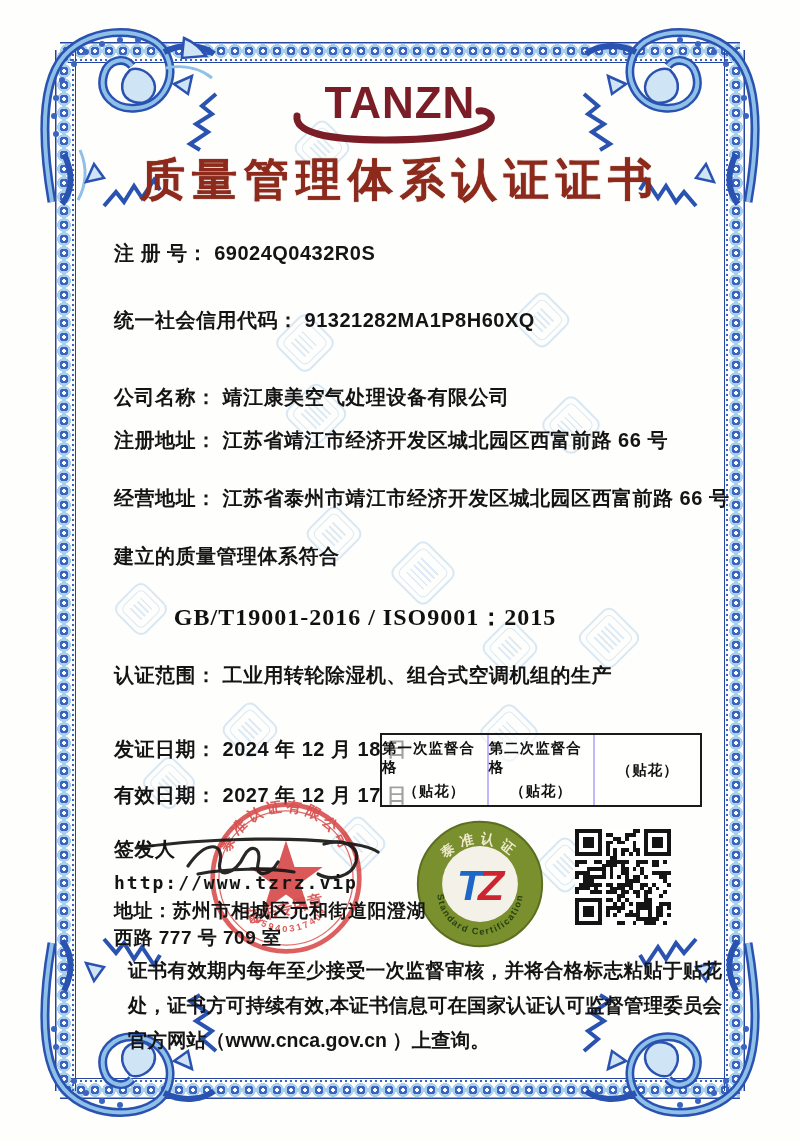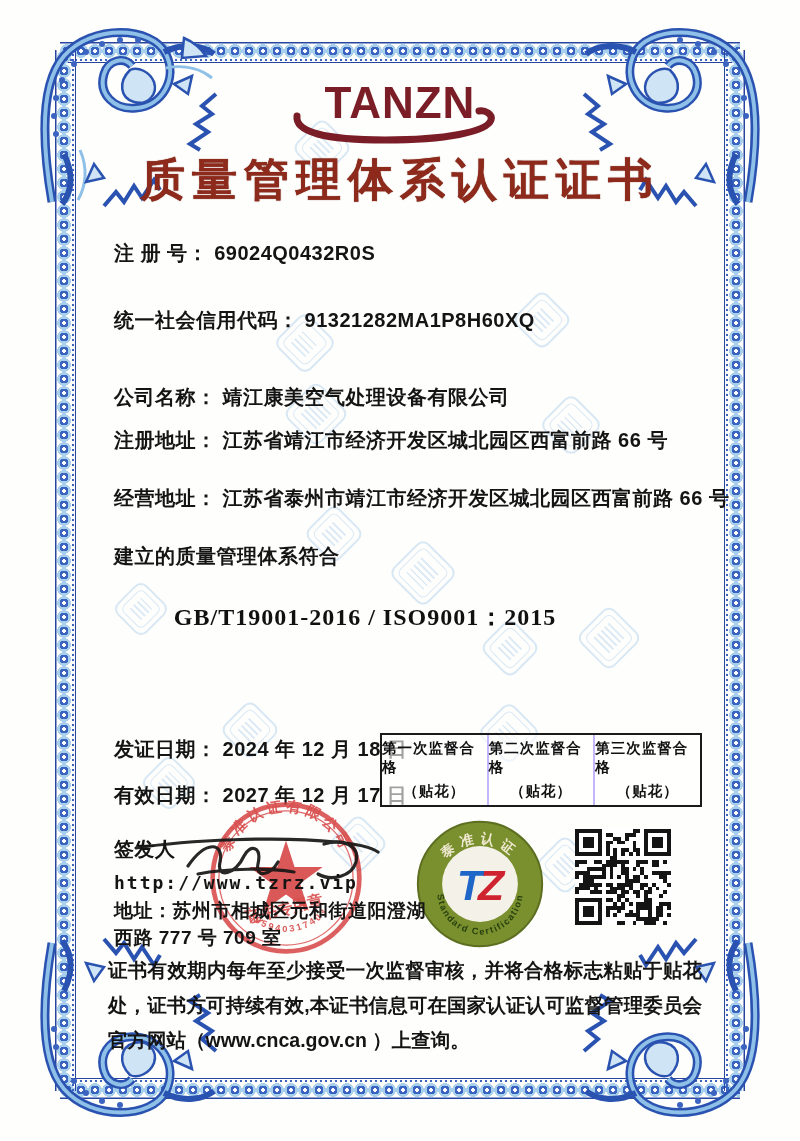--- a/index.html
+++ b/index.html
@@ -56,21 +56,21 @@
       font-size:14.5px;font-weight:700;color:#111;letter-spacing:1px;}
   .sup-cell:last-child{border-right:none;}
   
   .red-seal{position:absolute;left:208px;top:800px;width:156px;height:156px;opacity:.9;}
   .signature{position:absolute;left:128px;top:822px;width:300px;height:70px;}
   .green-badge{position:absolute;left:412px;top:816px;width:136px;height:136px;}
   .qr{position:absolute;left:575px;top:829px;width:96px;height:96px;background:#fff;}
   .qr svg{width:100%;height:100%;}
   .footer-url{font-family:"DejaVu Sans Mono","Liberation Mono",monospace;
       letter-spacing:2px;font-size:18px;font-weight:700;}
-  .note{position:absolute;left:108px;top:953px;width:594px;font-size:19.5px;
+  .note{position:absolute;left:128px;top:953px;width:594px;font-size:19.5px;
       line-height:35px;font-weight:600;color:#141414;text-align:justify;}
 </style>
 </head>
 <body>
 
 <div class="cert">
 
   <div class="band h" style="top:42px;left:60px;right:60px;"></div>
   <div class="band h" style="bottom:42px;left:60px;right:60px;transform:scaleY(-1);"></div>
   <div class="band v" style="left:55px;top:50px;bottom:50px;"></div>
@@ -224,40 +224,43 @@
   <div class="row" style="top:427px;">
     <span class="lbl">注册地址：</span>
     <span class="val">江苏省靖江市经济开发区城北园区西富前路 66 号</span>
   </div>
   <div class="row" style="top:485px;">
     <span class="lbl">经营地址：</span>
     <span class="val">江苏省泰州市靖江市经济开发区城北园区西富前路 66 号</span>
   </div>
   <div class="row" style="top:543px;">建立的质量管理体系符合</div>
   <div class="center-line" style="top:601px;">GB/T19001-2016 / ISO9001：2015</div>
+  <div class="row" style="top:662px;">
+    <span class="lbl">认证范围：</span>
+    <span class="val">工业用转轮除湿机、组合式空调机组的生产</span>
+  </div>
   <div class="row" style="top:736px;">
     <span class="lbl">发证日期：</span>
     <span class="val">2024 年 12 月 18 日</span>
   </div>
   <div class="row" style="top:782px;">
     <span class="lbl">有效日期：</span>
     <span class="val">2027 年 12 月 17 日</span>
   </div>
 
   <div class="sup-table">
     <div class="sup-cell">
       <div>第一次监督合格</div>
       <div>（贴花）</div>
     </div>
     <div class="sup-cell">
       <div>第二次监督合格</div>
       <div>（贴花）</div>
     </div>
     <div class="sup-cell">
-      <div>第三次监督合格</div>
       <div>（贴花）</div>
     </div>
   </div>
 
   <div class="row" style="top:836px;">签发人</div>
 
   <div class="red-seal">
     <svg viewBox="0 0 200 200">
       <defs>
         <path id="sealTop" d="M 26,108 A 76,76 0 1 1 174,108" fill="none"></path>

